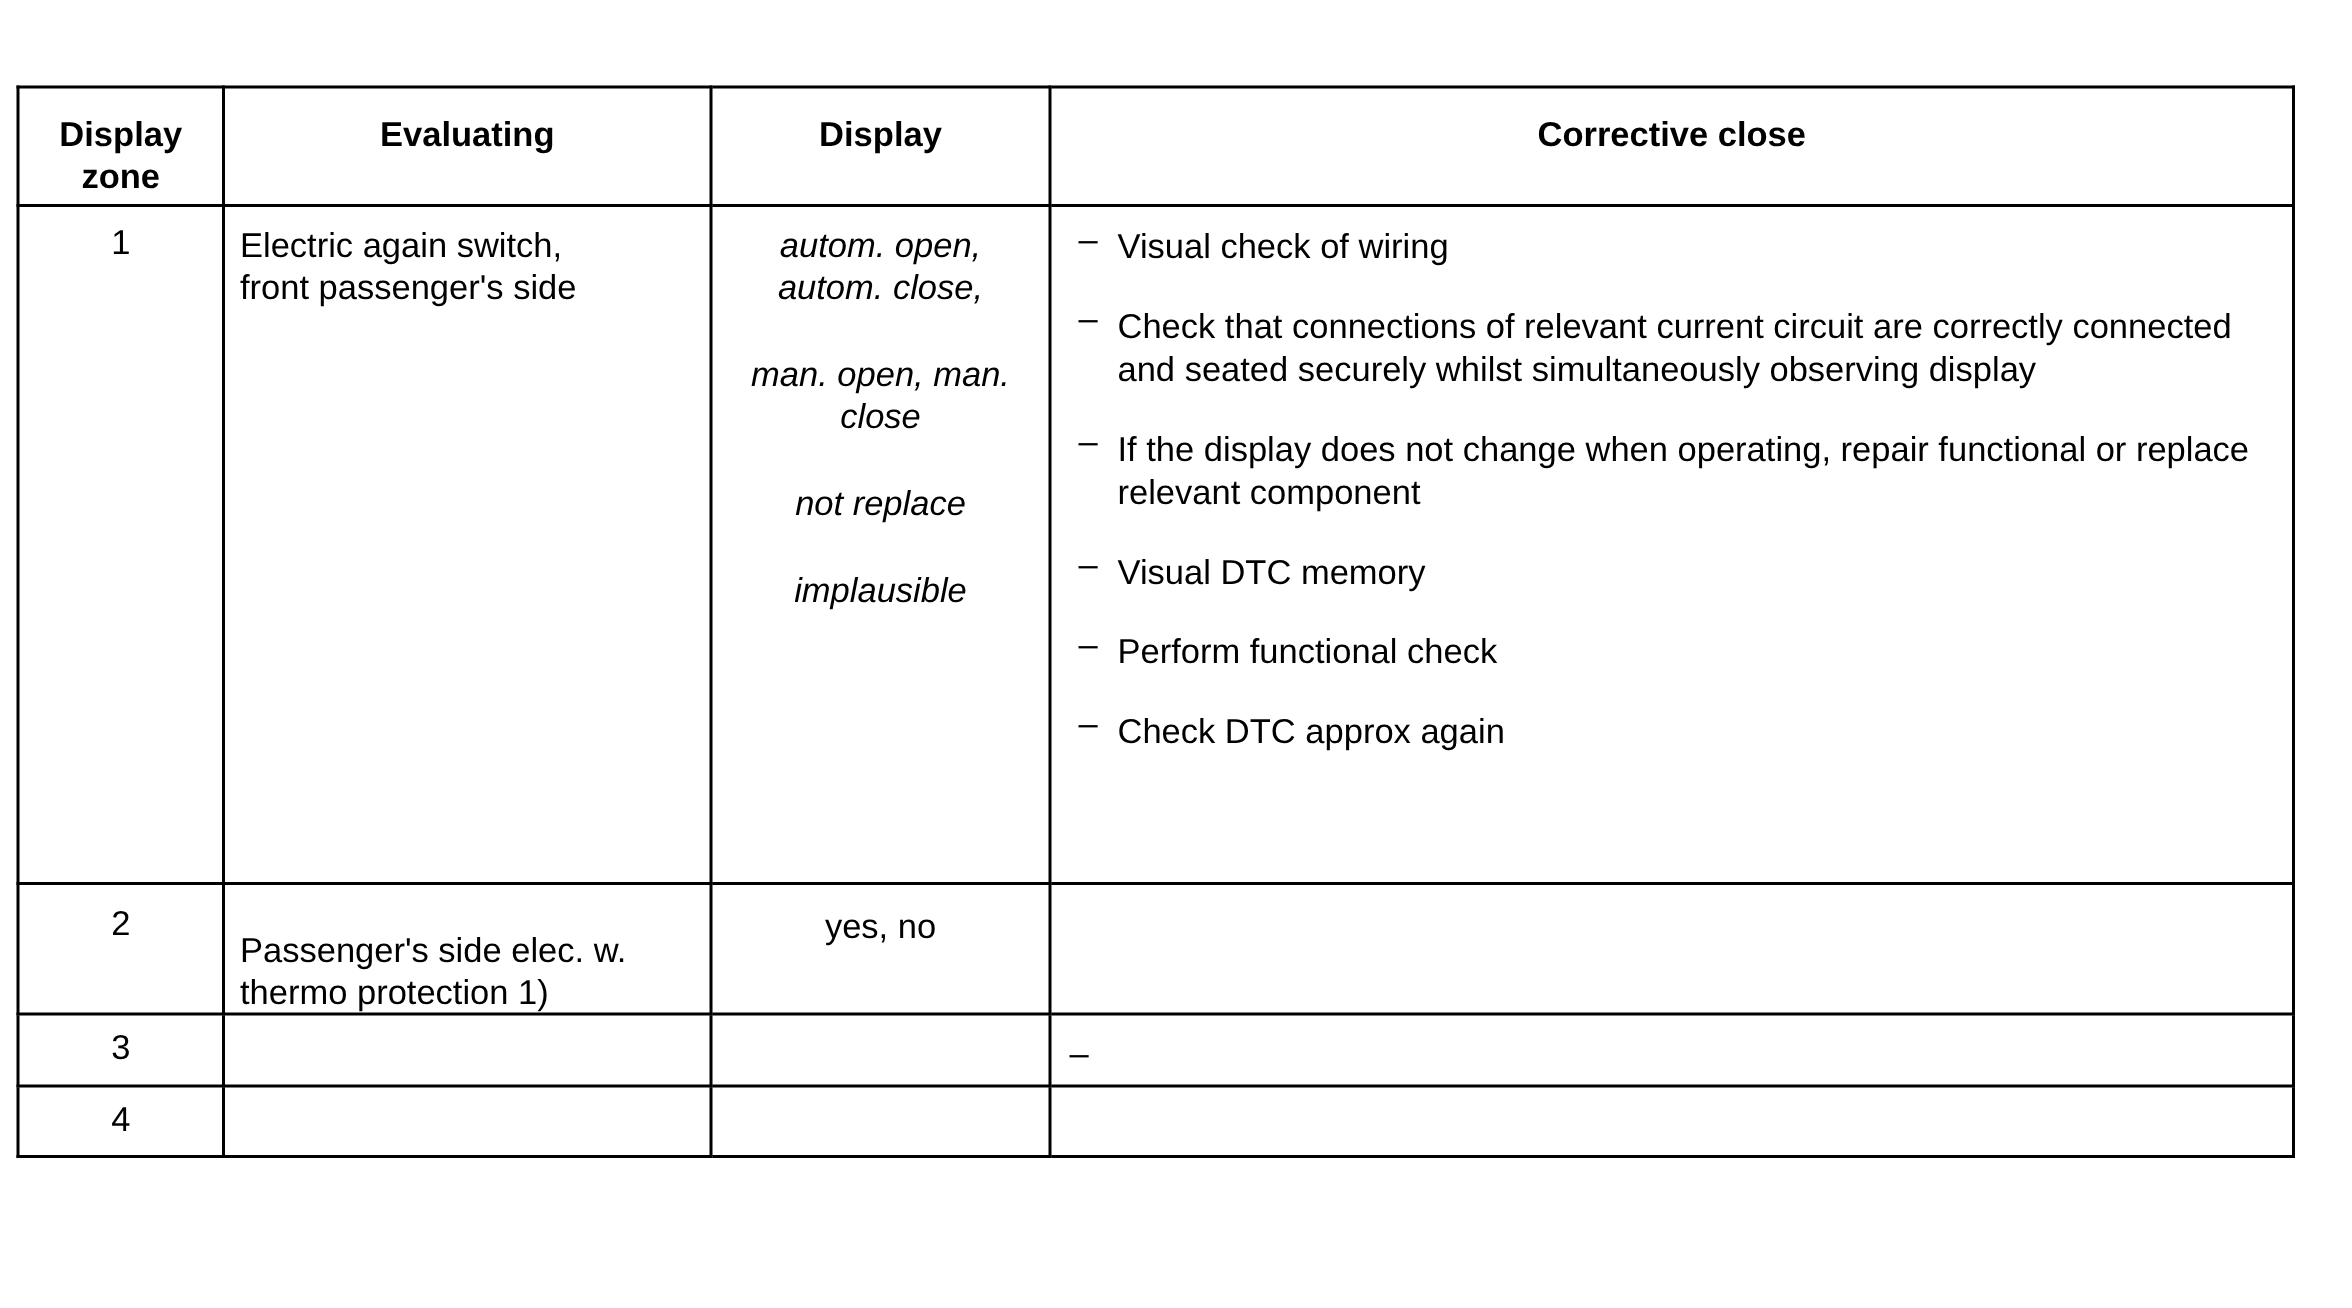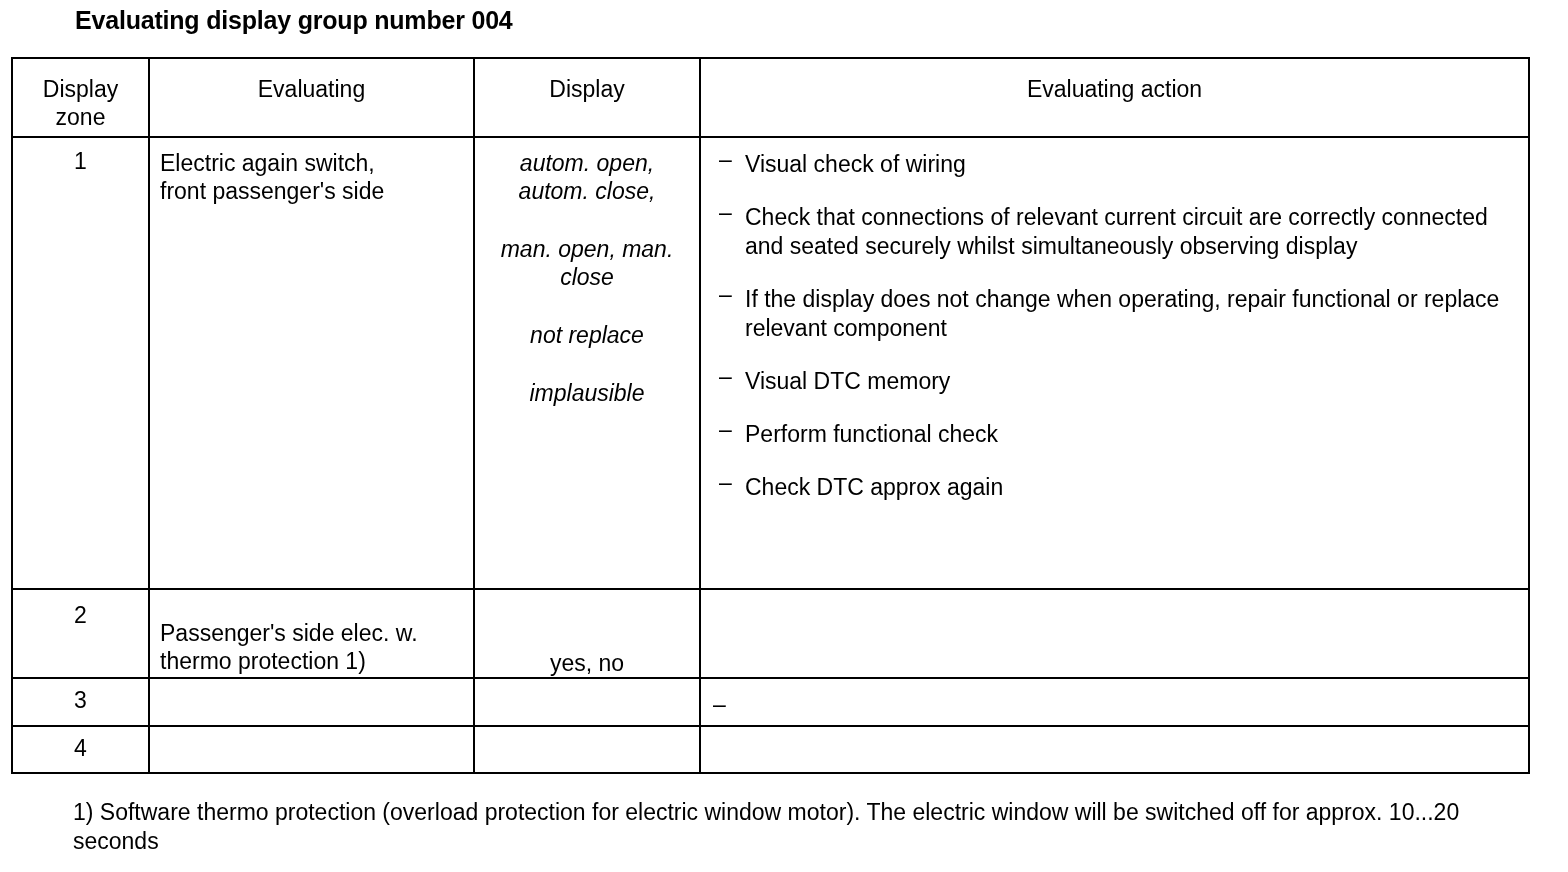--- a/index.html
+++ b/index.html
@@ -54,21 +54,21 @@
 
   col.c-zone { width: 137px; }
   col.c-desc { width: 325px; }
   col.c-disp { width: 226px; }
   col.c-corr { width: 829px; }
 
   
   .hdr {
     height: 79px;
     text-align: center;
-    font-weight: normal;
+    font-weight: bold;
     font-size: 24px;
     vertical-align: top;
   }
   .hdr .hdr-inner {
     padding-top: 16px;
     line-height: 1.22;
   }
 
   
   .r1 td { height: 452px; }
@@ -90,21 +90,21 @@
     text-align: left;
     line-height: 1.22;
   }
   .r2 .cell-desc .pad { padding-top: 29px; }
 
   .cell-disp .pad {
     padding: 11px 4px 0 4px;
     text-align: center;
     line-height: 1.22;
   }
-  .r2 .cell-disp .pad { padding-top: 13px; margin-top: 46px; }
+  .r2 .cell-disp .pad { padding-top: 13px; }
 
   .disp-block { margin-bottom: 0; font-style: italic; }
   .disp-gap { height: 30px; }
 
   
   .cell-corr .pad {
     padding: 12px 10px 0 10px;
   }
   ul.corr-list {
     list-style: none;
@@ -141,21 +141,20 @@
     font-size: 23px;
     line-height: 1.28;
     text-align: left;
   }
 </style>
 </head>
 <body>
 
 <div class="page">
 
-  <div class="doc-title">Evaluating display group number 004</div>
 
   <table class="dtc-table">
     <colgroup>
       <col class="c-zone">
       <col class="c-desc">
       <col class="c-disp">
       <col class="c-corr">
     </colgroup>
     <thead>
       <tr>
@@ -165,21 +164,21 @@
             <div>zone</div>
           </div>
         </th>
         <th class="hdr">
           <div class="hdr-inner">Evaluating</div>
         </th>
         <th class="hdr">
           <div class="hdr-inner">Display</div>
         </th>
         <th class="hdr">
-          <div class="hdr-inner">Evaluating action</div>
+          <div class="hdr-inner">Corrective close</div>
         </th>
       </tr>
     </thead>
     <tbody>
 
       <tr class="r1">
         <td class="cell-zone">
           <div class="pad">1</div>
         </td>
         <td class="cell-desc">
@@ -287,15 +286,14 @@
           <div class="pad"></div>
         </td>
         <td class="cell-corr">
           <div class="pad"></div>
         </td>
       </tr>
 
     </tbody>
   </table>
 
-  <div class="footnote">1) Software thermo protection (overload protection for electric window motor). The electric window will be switched off for approx. 10...20 seconds</div>
 
 </div>
 
 </body></html>

